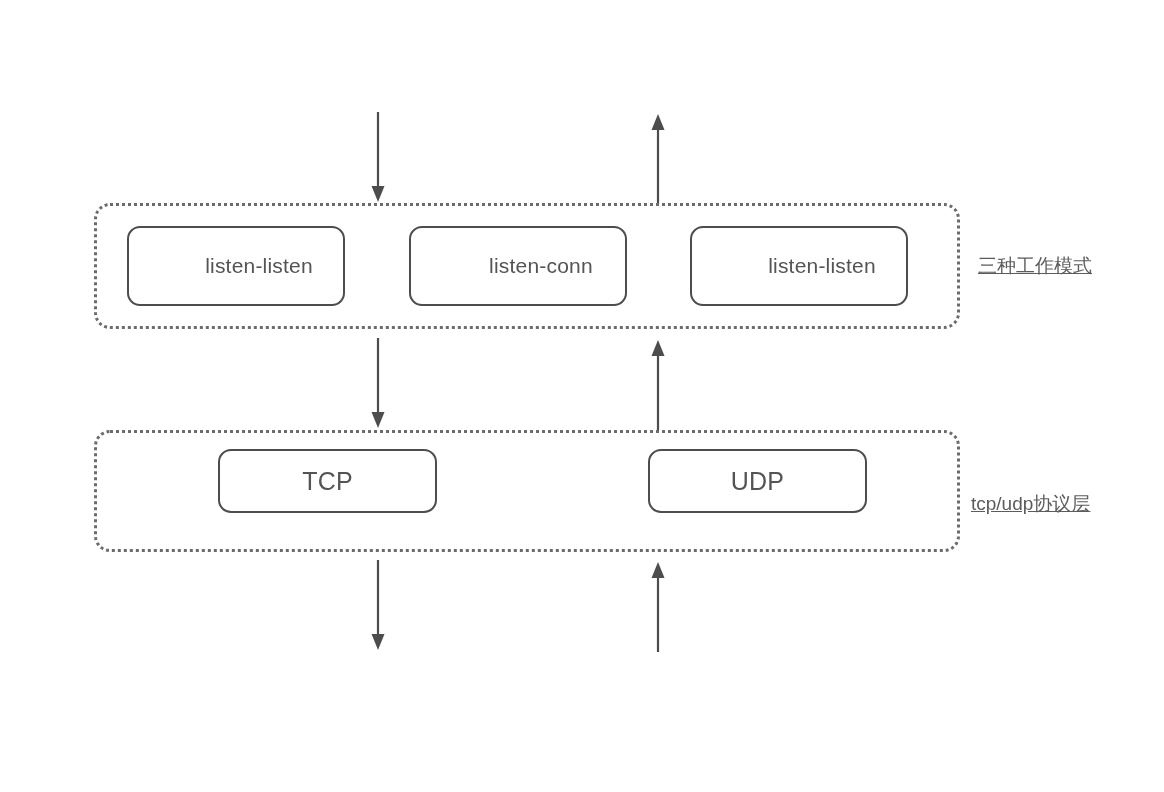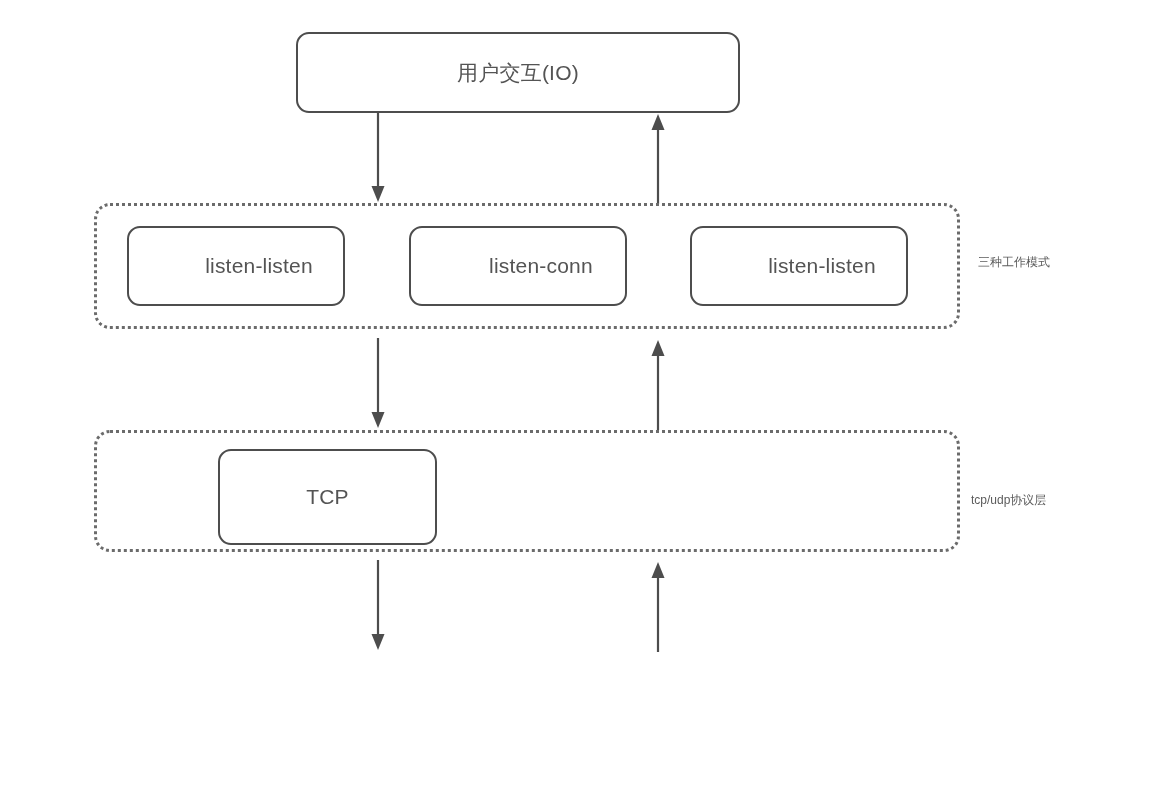--- a/index.html
+++ b/index.html
@@ -47,56 +47,54 @@
     box-sizing: border-box;
     border: 3px dotted #6b6b6b;
     border-radius: 16px;
     background: transparent;
   }
 
   
   .side-label {
     position: absolute;
     color: #5c5c5c;
-    font-size: 12px;
+    font-size: 19px;
     white-space: nowrap;
     line-height: 1;
+    text-decoration: underline;
   }
 
   
   .arrow {
     position: absolute;
     overflow: visible;
   }
 
   
   .node-io      { left: 296px; top: 32px;  width: 444px; height: 81px;  font-size: 21px; }
   .node-mode    { top: 226px; width: 218px; height: 80px; font-size: 21px; padding-left: 46px; }
   .node-mode-1  { left: 127px; }
   .node-mode-2  { left: 409px; }
   .node-mode-3  { left: 690px; }
-  .node-proto   { top: 449px; width: 219px; height: 96px; font-size: 21px; }
+  .node-proto   { top: 449px; width: 219px; height: 64px; font-size: 25px; }
   .node-tcp     { left: 218px; }
   .node-udp     { left: 648px; }
   .node-socket  { left: 296px; top: 651px; width: 460px; height: 80px; font-size: 22px; font-weight: bold; }
 
   .group-modes  { left: 94px; top: 203px; width: 866px; height: 126px; }
   .group-proto  { left: 94px; top: 430px; width: 866px; height: 122px; }
 
   .label-modes  { left: 978px; top: 256px; }
   .label-proto  { left: 971px; top: 494px; }
 </style>
 </head>
 <body>
 
 <div id="canvas">
 
-  <div class="node node-io">
-    <span class="node-label">用户交互(IO)</span>
-  </div>
 
   <svg class="arrow" style="left:360px; top:112px; width:36px; height:92px;" viewBox="0 0 36 92">
     <line x1="18" y1="0" x2="18" y2="76" stroke="#4d4d4d" stroke-width="2.2"></line>
     <polygon points="18,90 11.5,74 24.5,74" fill="#4d4d4d"></polygon>
   </svg>
 
   <svg class="arrow" style="left:640px; top:112px; width:36px; height:92px;" viewBox="0 0 36 92">
     <line x1="18" y1="92" x2="18" y2="16" stroke="#4d4d4d" stroke-width="2.2"></line>
     <polygon points="18,2 11.5,18 24.5,18" fill="#4d4d4d"></polygon>
   </svg>
@@ -123,20 +121,23 @@
   <svg class="arrow" style="left:640px; top:338px; width:36px; height:92px;" viewBox="0 0 36 92">
     <line x1="18" y1="92" x2="18" y2="16" stroke="#4d4d4d" stroke-width="2.2"></line>
     <polygon points="18,2 11.5,18 24.5,18" fill="#4d4d4d"></polygon>
   </svg>
 
   <div class="group group-proto"></div>
 
   <div class="node node-proto node-tcp">
     <span class="node-label">TCP</span>
   </div>
+  <div class="node node-proto node-udp">
+    <span class="node-label">UDP</span>
+  </div>
 
   <div class="side-label label-proto">tcp/udp协议层</div>
 
   <svg class="arrow" style="left:360px; top:560px; width:36px; height:92px;" viewBox="0 0 36 92">
     <line x1="18" y1="0" x2="18" y2="76" stroke="#4d4d4d" stroke-width="2.2"></line>
     <polygon points="18,90 11.5,74 24.5,74" fill="#4d4d4d"></polygon>
   </svg>
 
   <svg class="arrow" style="left:640px; top:560px; width:36px; height:92px;" viewBox="0 0 36 92">
     <line x1="18" y1="92" x2="18" y2="16" stroke="#4d4d4d" stroke-width="2.2"></line>

